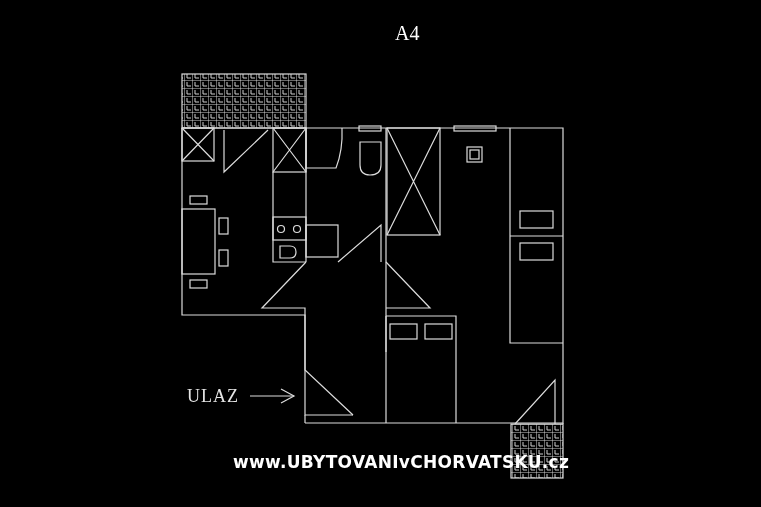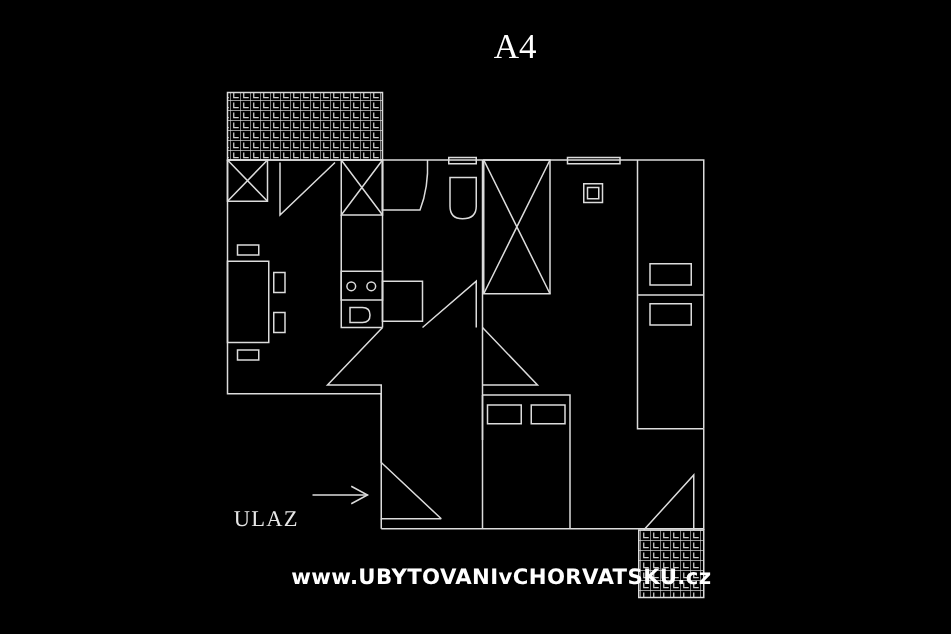--- a/index.html
+++ b/index.html
@@ -1,18 +1,18 @@
 <!DOCTYPE html>
 <html><head>
   <meta charset="utf-8">
   <style>
     html, body { margin: 0; padding: 0; background: #000; }
     .canvas { position: relative; width: 761px; height: 507px; background: #000; overflow: hidden; }
-    .title { position: absolute; left: 395px; top: 22px; font-family: "Liberation Serif", serif; font-size: 28px; color: #fff; }
-    .ulaz { position: absolute; left: 187px; top: 405px; font-family: "Liberation Serif", serif; font-size: 18px; color: #e6e6e6; letter-spacing: 1px; }
+    .title { position: absolute; left: 395px; top: 22px; font-family: "Liberation Serif", serif; font-size: 20px; color: #fff; }
+    .ulaz { position: absolute; left: 187px; top: 386px; font-family: "Liberation Serif", serif; font-size: 18px; color: #e6e6e6; letter-spacing: 1px; }
     .watermark { position: absolute; left: 233px; top: 440px; font-family: "DejaVu Sans", sans-serif; font-weight: bold; font-size: 17px; color: #fff; letter-spacing: 0.3px; margin-top: 12px; }
     svg { position: absolute; left: 0; top: 0; }
   </style>
 </head>
 <body>
 
 <div class="canvas">
   <div class="title">A4</div>
 
   <svg width="761" height="507" viewBox="0 0 761 507" fill="none" stroke="#dcdcdc" stroke-width="1.2">

